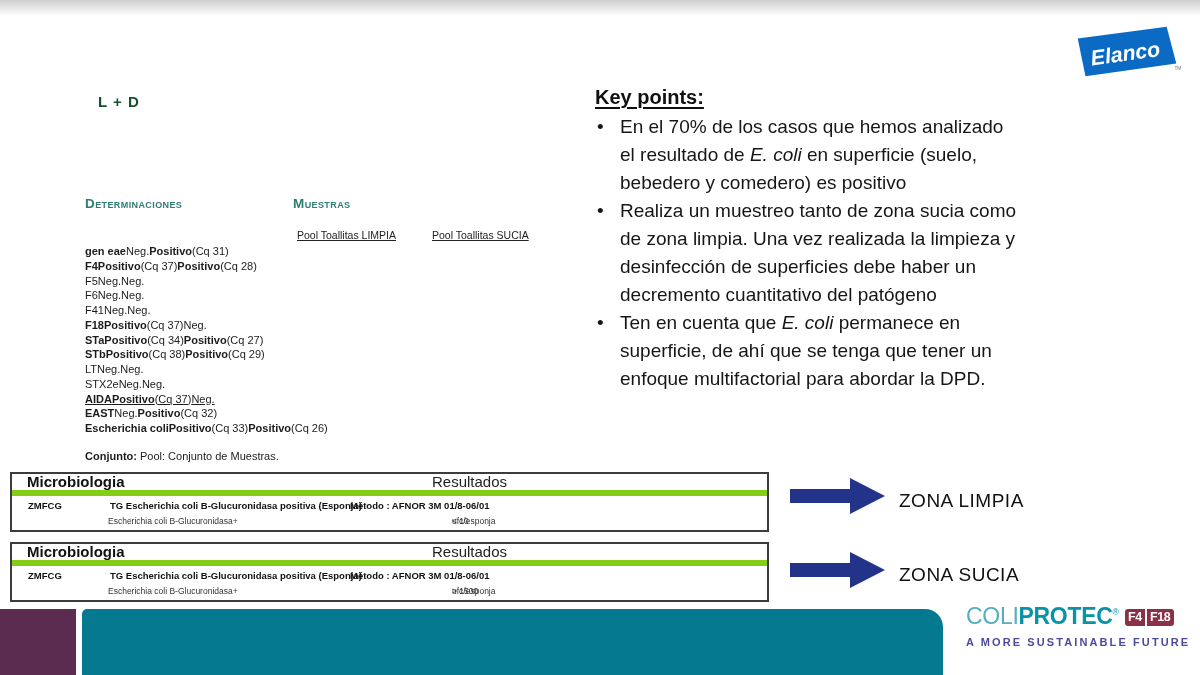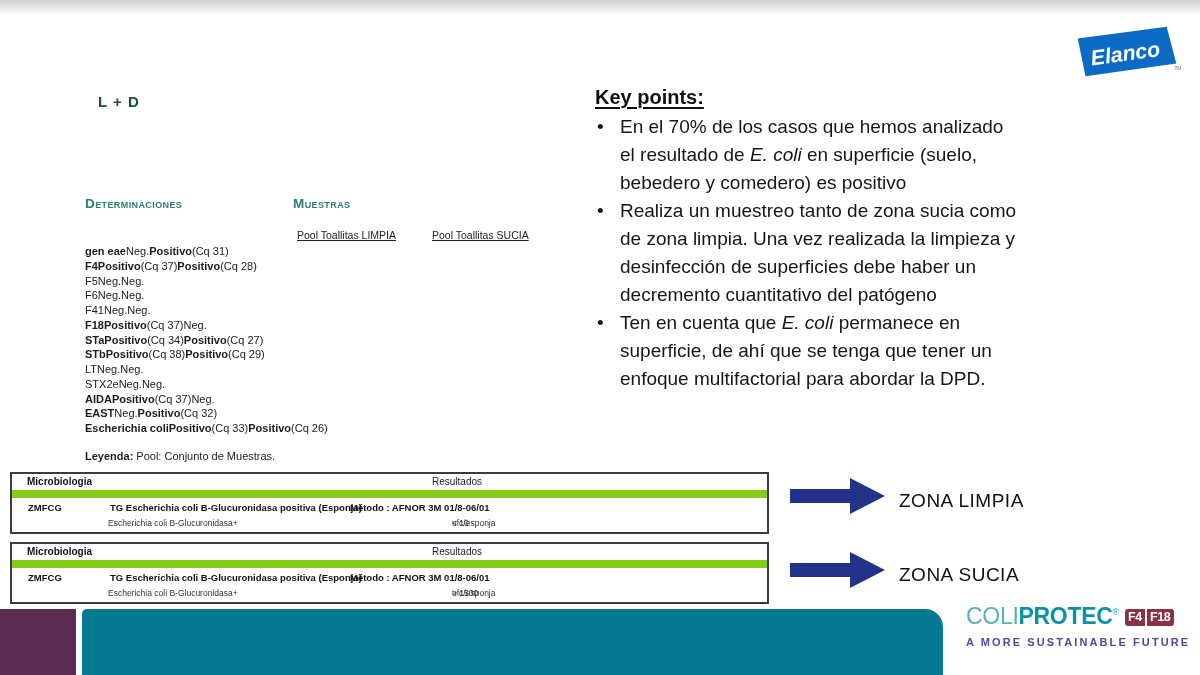--- a/index.html
+++ b/index.html
@@ -21,21 +21,21 @@
   .pcr-sh2{left:411px;top:229px;padding-left:21px;}
   #pcr-rows{position:absolute;left:85px;top:245px;width:480px;height:196px;font-size:11px;color:#1c1c1c;}
   .pcr-row{position:absolute;left:0;width:480px;height:14px;white-space:nowrap;}
   .pcr-row span{position:static;}
   .pcr-name{position:absolute;left:0;}
   .pcr-limpia{position:absolute;left:206px;}
   .pcr-sucia{position:absolute;left:328px;}
   .legend{left:85px;top:450px;font-size:11px;color:#1c1c1c;}
   
   .mt{position:absolute;left:10px;width:755px;border:2px solid #3c3c3c;background:#fff;}
-  .mt-head{position:relative;height:16px;border-bottom:8px solid #84cc16;font-size:10px;line-height:16px;}
+  .mt-head{position:relative;height:16px;border-bottom:6px solid #84cc16;font-size:15px;line-height:16px;}
   .mt-title{position:absolute;left:15px;font-weight:700;color:#111;}
   .mt-res{position:absolute;left:420px;color:#222;}
   .mt-body{position:relative;height:34px;font-size:9.5px;color:#111;}
   .mt-body span{position:absolute;white-space:nowrap;}
   .mt-body .small{font-size:8.5px;color:#333;}
   
   .zone-arrow{position:absolute;left:790px;width:96px;height:38px;}
   .zone-label{position:absolute;left:899px;font-size:19px;color:#111;letter-spacing:.5px;}
   
   .kp{left:595px;top:86px;width:424px;}
@@ -82,25 +82,25 @@
       <div class="pcr-row" style="top: 0px;"><span class="pcr-name b">gen eae</span><span class="pcr-limpia"><span>Neg.</span><span></span></span><span class="pcr-sucia"><span class="b">Positivo</span><span>(Cq 31)</span></span></div>
       <div class="pcr-row" style="top: 14.75px;"><span class="pcr-name b">F4</span><span class="pcr-limpia"><span class="b">Positivo</span><span>(Cq 37)</span></span><span class="pcr-sucia"><span class="b">Positivo</span><span>(Cq 28)</span></span></div>
       <div class="pcr-row" style="top: 29.5px;"><span class="pcr-name">F5</span><span class="pcr-limpia"><span>Neg.</span><span></span></span><span class="pcr-sucia"><span>Neg.</span><span></span></span></div>
       <div class="pcr-row" style="top: 44.25px;"><span class="pcr-name">F6</span><span class="pcr-limpia"><span>Neg.</span><span></span></span><span class="pcr-sucia"><span>Neg.</span><span></span></span></div>
       <div class="pcr-row" style="top: 59px;"><span class="pcr-name">F41</span><span class="pcr-limpia"><span>Neg.</span><span></span></span><span class="pcr-sucia"><span>Neg.</span><span></span></span></div>
       <div class="pcr-row" style="top: 73.75px;"><span class="pcr-name b">F18</span><span class="pcr-limpia"><span class="b">Positivo</span><span>(Cq 37)</span></span><span class="pcr-sucia"><span>Neg.</span><span></span></span></div>
       <div class="pcr-row" style="top: 88.5px;"><span class="pcr-name b">STa</span><span class="pcr-limpia"><span class="b">Positivo</span><span>(Cq 34)</span></span><span class="pcr-sucia"><span class="b">Positivo</span><span>(Cq 27)</span></span></div>
       <div class="pcr-row" style="top: 103.25px;"><span class="pcr-name b">STb</span><span class="pcr-limpia"><span class="b">Positivo</span><span>(Cq 38)</span></span><span class="pcr-sucia"><span class="b">Positivo</span><span>(Cq 29)</span></span></div>
       <div class="pcr-row" style="top: 118px;"><span class="pcr-name">LT</span><span class="pcr-limpia"><span>Neg.</span><span></span></span><span class="pcr-sucia"><span>Neg.</span><span></span></span></div>
       <div class="pcr-row" style="top: 132.75px;"><span class="pcr-name">STX2e</span><span class="pcr-limpia"><span>Neg.</span><span></span></span><span class="pcr-sucia"><span>Neg.</span><span></span></span></div>
-      <div class="pcr-row" style="top: 147.5px;"><span class="pcr-name b">AIDA</span><span class="pcr-limpia"><span class="b">Positivo</span><span>(Cq 37)</span></span><span class="pcr-sucia"><span>Neg.</span><span></span></span></div>
+      <div class="pcr-row" style="top: 147.5px; text-decoration: underline;"><span class="pcr-name b">AIDA</span><span class="pcr-limpia"><span class="b">Positivo</span><span>(Cq 37)</span></span><span class="pcr-sucia"><span>Neg.</span><span></span></span></div>
       <div class="pcr-row" style="top: 162.25px;"><span class="pcr-name b">EAST</span><span class="pcr-limpia"><span>Neg.</span><span></span></span><span class="pcr-sucia"><span class="b">Positivo</span><span>(Cq 32)</span></span></div>
       <div class="pcr-row" style="top: 177px;"><span class="pcr-name b">Escherichia coli</span><span class="pcr-limpia"><span class="b">Positivo</span><span>(Cq 33)</span></span><span class="pcr-sucia"><span class="b">Positivo</span><span>(Cq 26)</span></span></div>
     </div>
-  <div class="abs legend"><span class="b">Leyenda:</span><span> Pool: Conjunto de Muestras.</span></div>
+  <div class="abs legend"><span class="b">Conjunto:</span><span> Pool: Conjunto de Muestras.</span></div>
 
   <div id="micro-tables">
       <div class="mt" style="top: 472px;">
         <div class="mt-head">
           <span class="mt-title">Microbiologia</span>
           <span class="mt-res">Resultados</span>
         </div>
         <div class="mt-body">
           <span class="b" style="left: 16px; top: 4px;">ZMFCG</span>
           <span class="b" style="left: 98px; top: 4px;">TG  Escherichia coli B-Glucuronidasa positiva (Esponja)</span>

